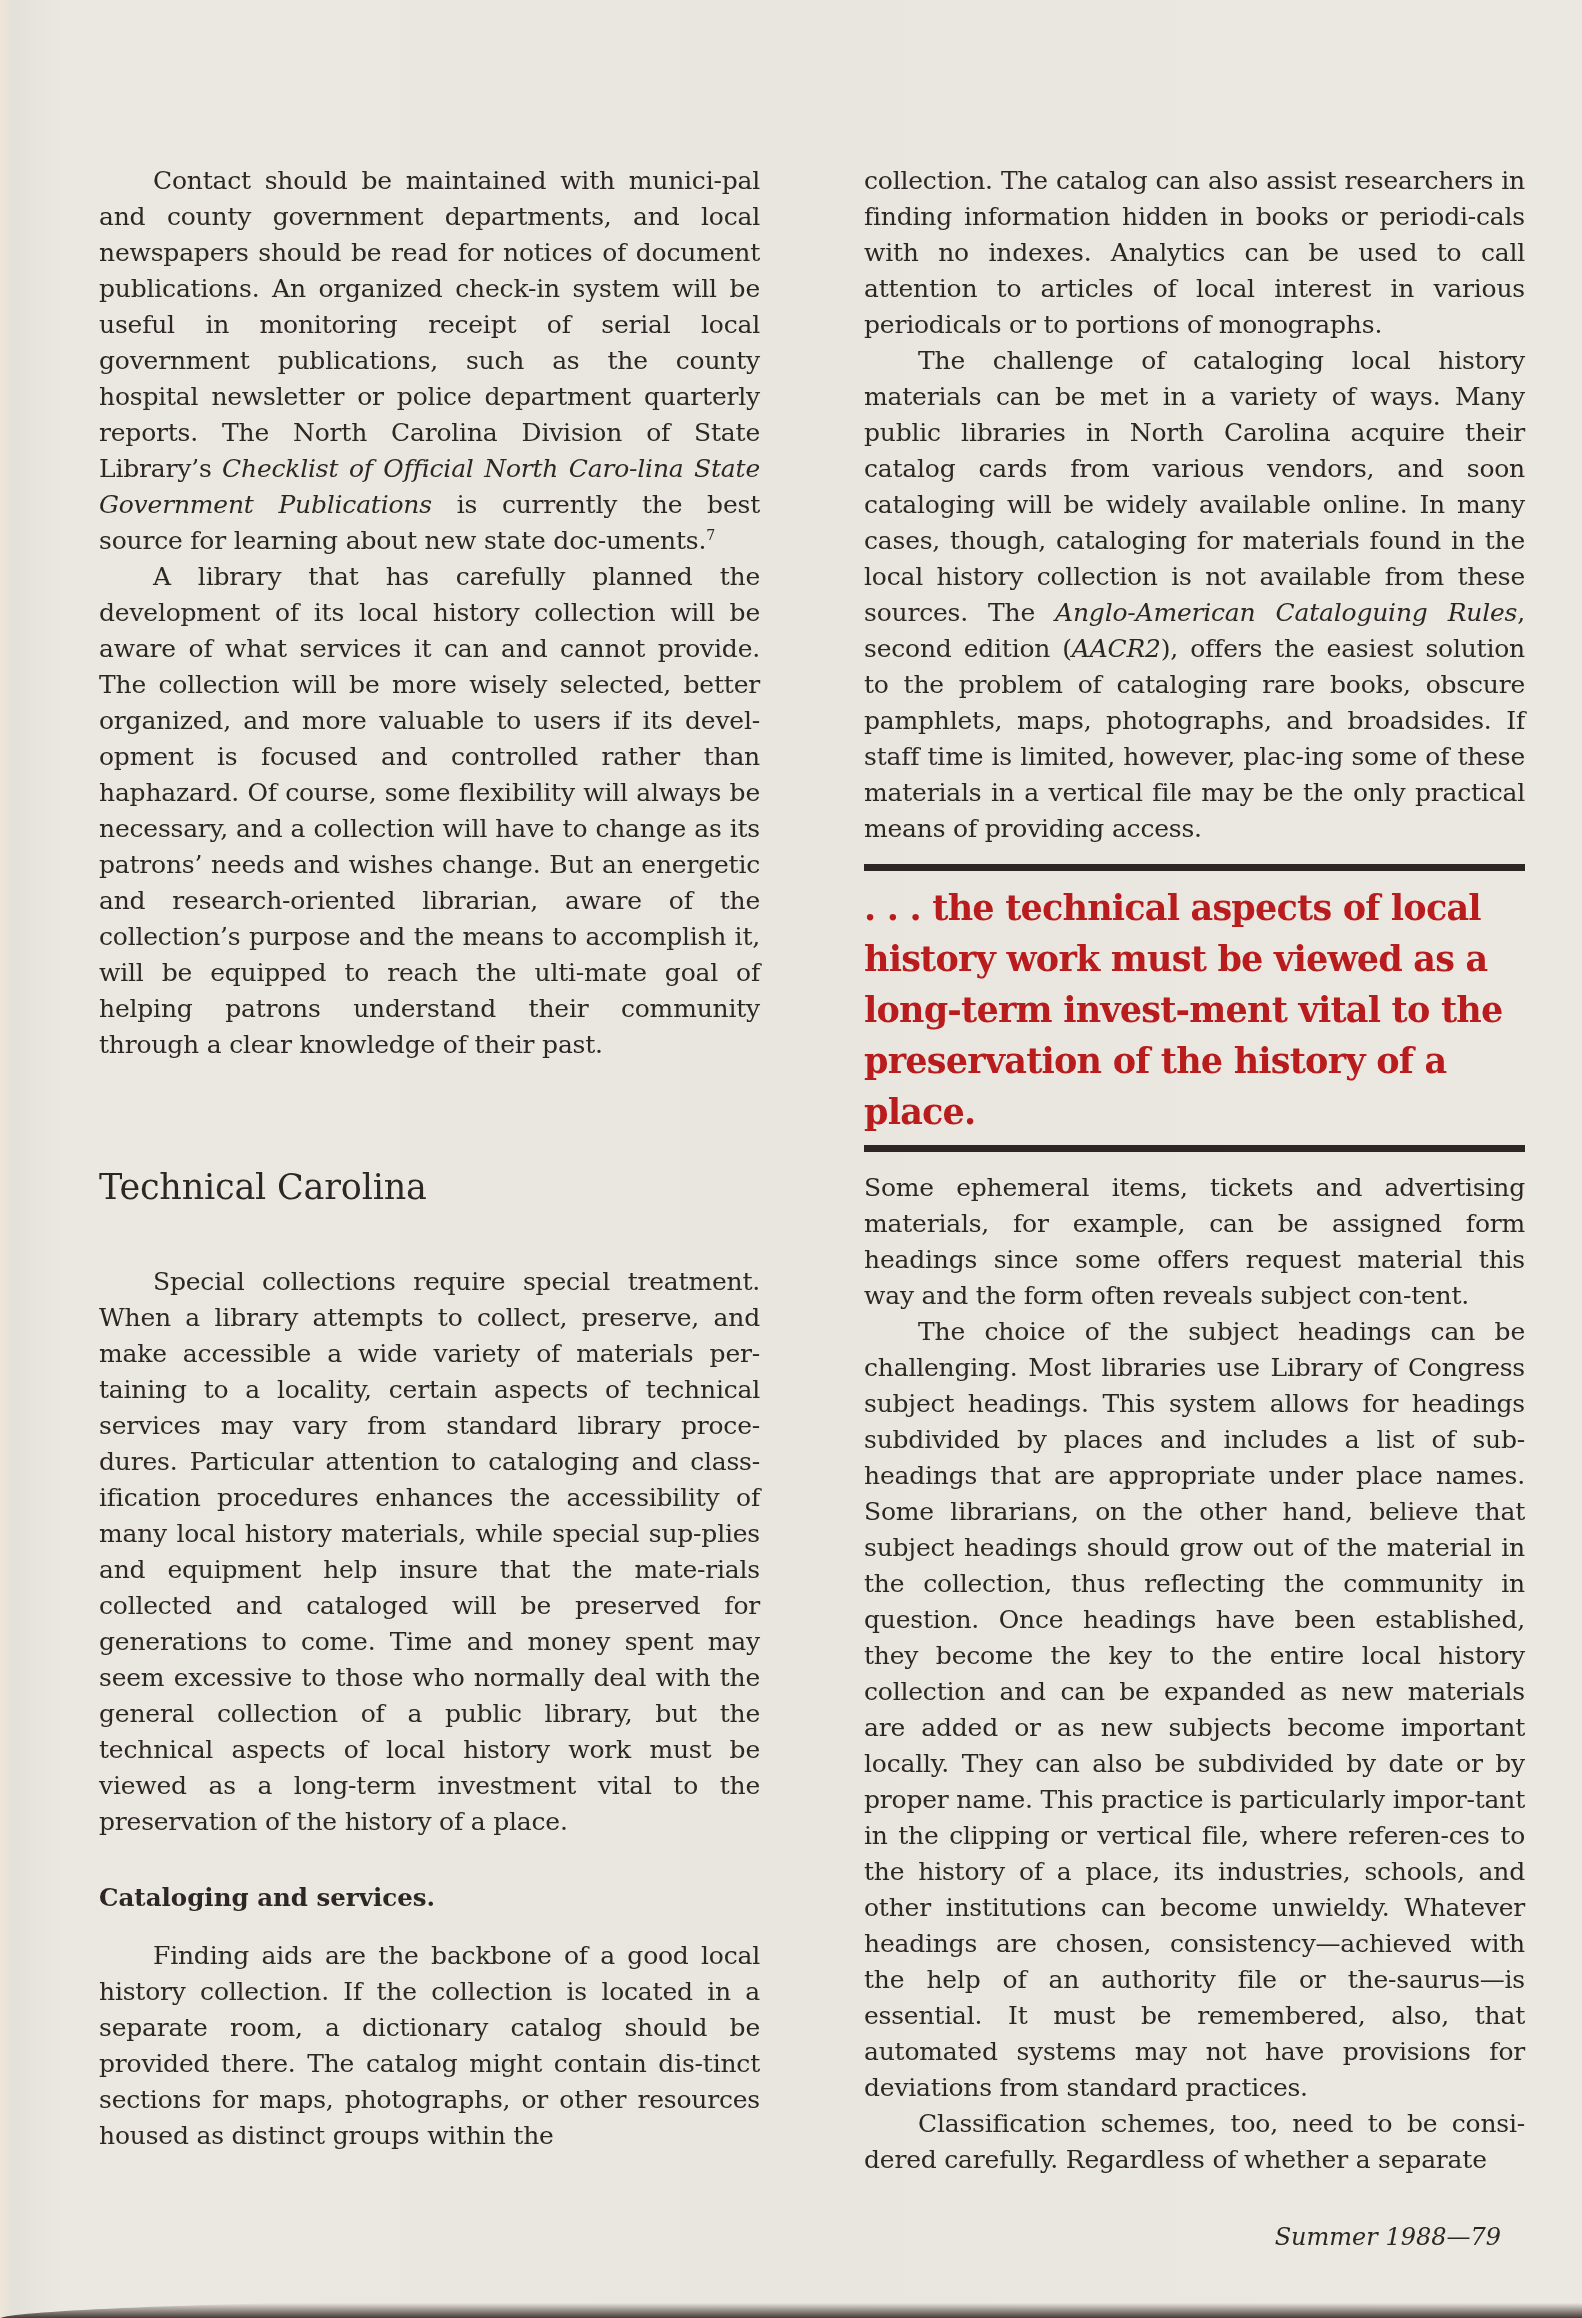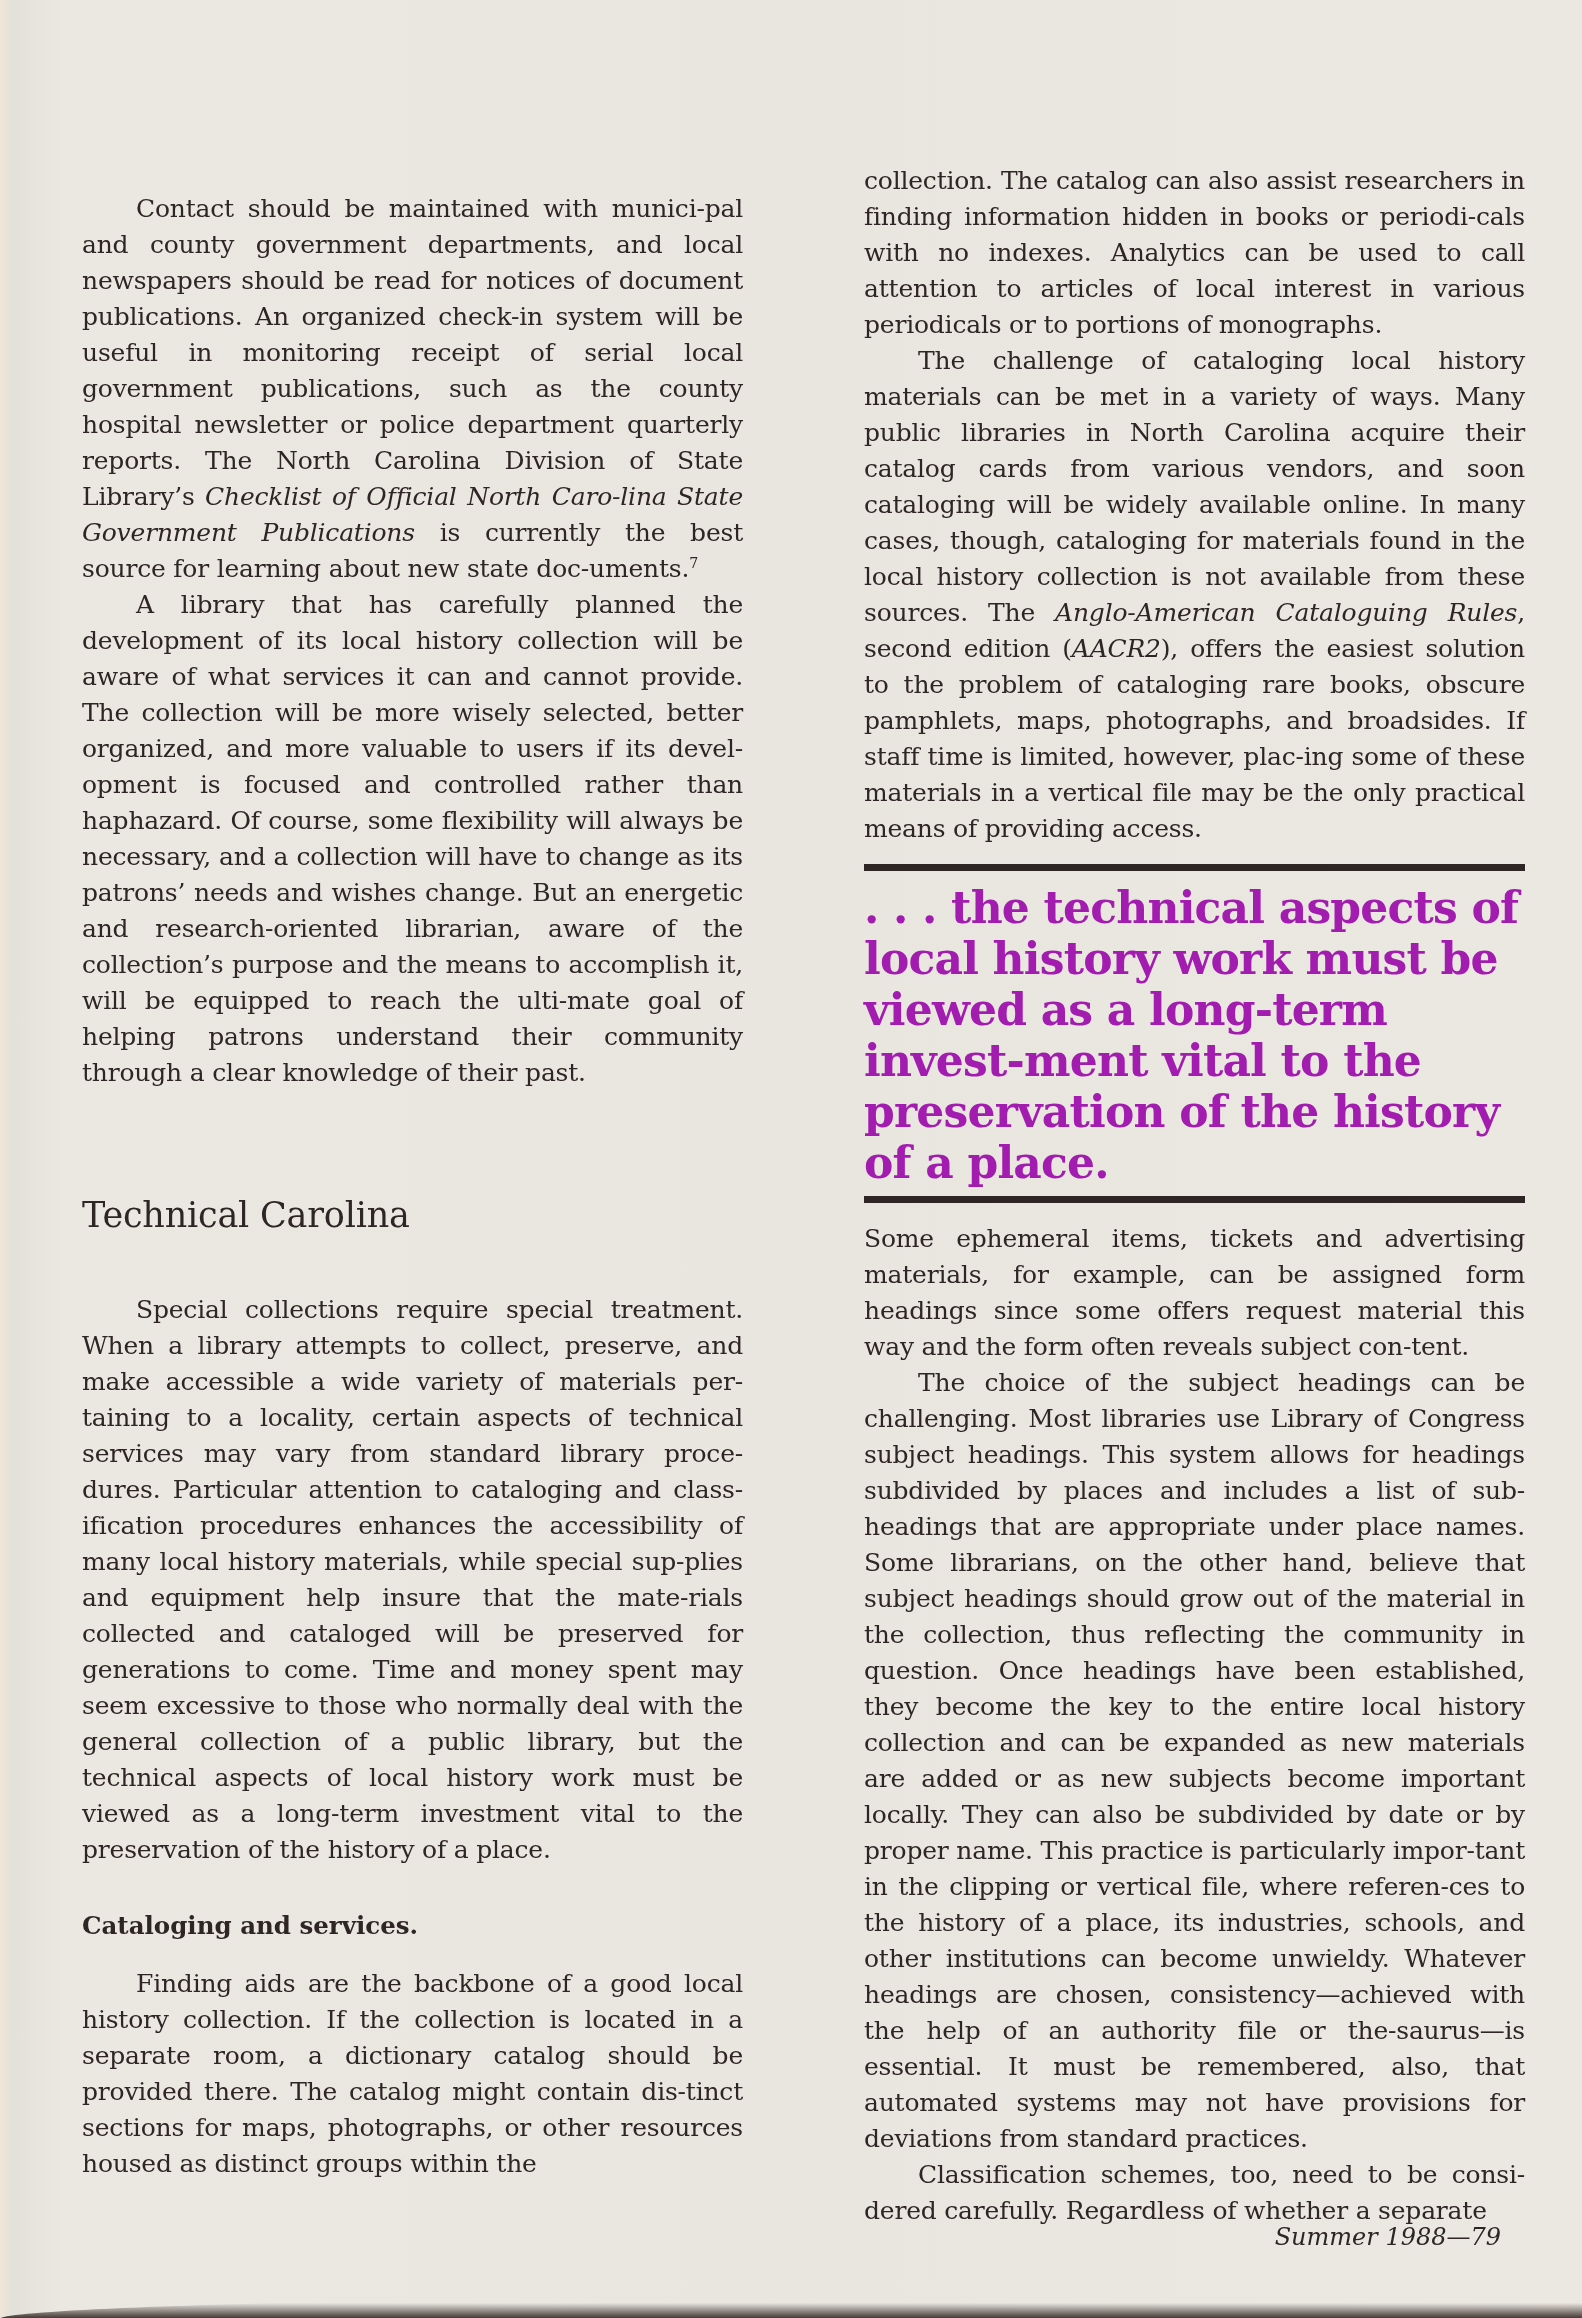--- a/index.html
+++ b/index.html
@@ -18,21 +18,21 @@
     background: linear-gradient(90deg, #efe6d6, #e4e1db);
   }
   .page-shadow-bottom {
     position: absolute; left: 0; bottom: 0; width: 100%; height: 27px;
     background: linear-gradient(180deg, rgba(0,0,0,0) 0%, rgba(40,30,25,0.0) 40%, #3a2e2a 100%);
     border-top-left-radius: 90% 100%;
   }
   .col {
     position: absolute; top: 163px; width: 661px;
   }
-  .col-left { left: 82px; margin-top: 28px; }
+  .col-left { left: 99px; }
   .col-right { left: 864px; }
   p.body {
     margin: 0; font-size: 25px; line-height: 36px;
     text-align: justify; hyphens: manual; letter-spacing: -0.2px;
   }
   p.body.indent { text-indent: 54px; }
   .sup { font-size: 14.2px; vertical-align: super; line-height: 0; }
   em { font-style: italic; }
   h2.section {
     margin: 103px 0 55px 0; font-weight: normal; font-size: 35px; line-height: 43px;
@@ -40,22 +40,22 @@
   }
   h3.subsection {
     margin: 41px 0 24px 0; font-weight: bold; font-size: 24.5px; line-height: 33px;
   }
   .pullquote {
     margin: 17.4px 0 17.4px 0;
     border-top: 7.1px solid #2e2624; border-bottom: 7.1px solid #2e2624;
     padding: 11px 0 8px 0;
   }
   .pullquote-text {
-    font-weight: bold; font-size: 44px; line-height: 51px; letter-spacing: -0.8px;
-    color: #a21caf;
+    font-weight: bold; font-size: 35px; line-height: 51px; letter-spacing: -0.8px;
+    color: #b91c1c;
   }
   .footer {
     position: absolute; right: 81px; top: 2221px;
     font-size: 24px; line-height: 32px; font-style: italic;
   }
 </style>
 </head>
 <body>
 
 <div class="page-bg"></div>

